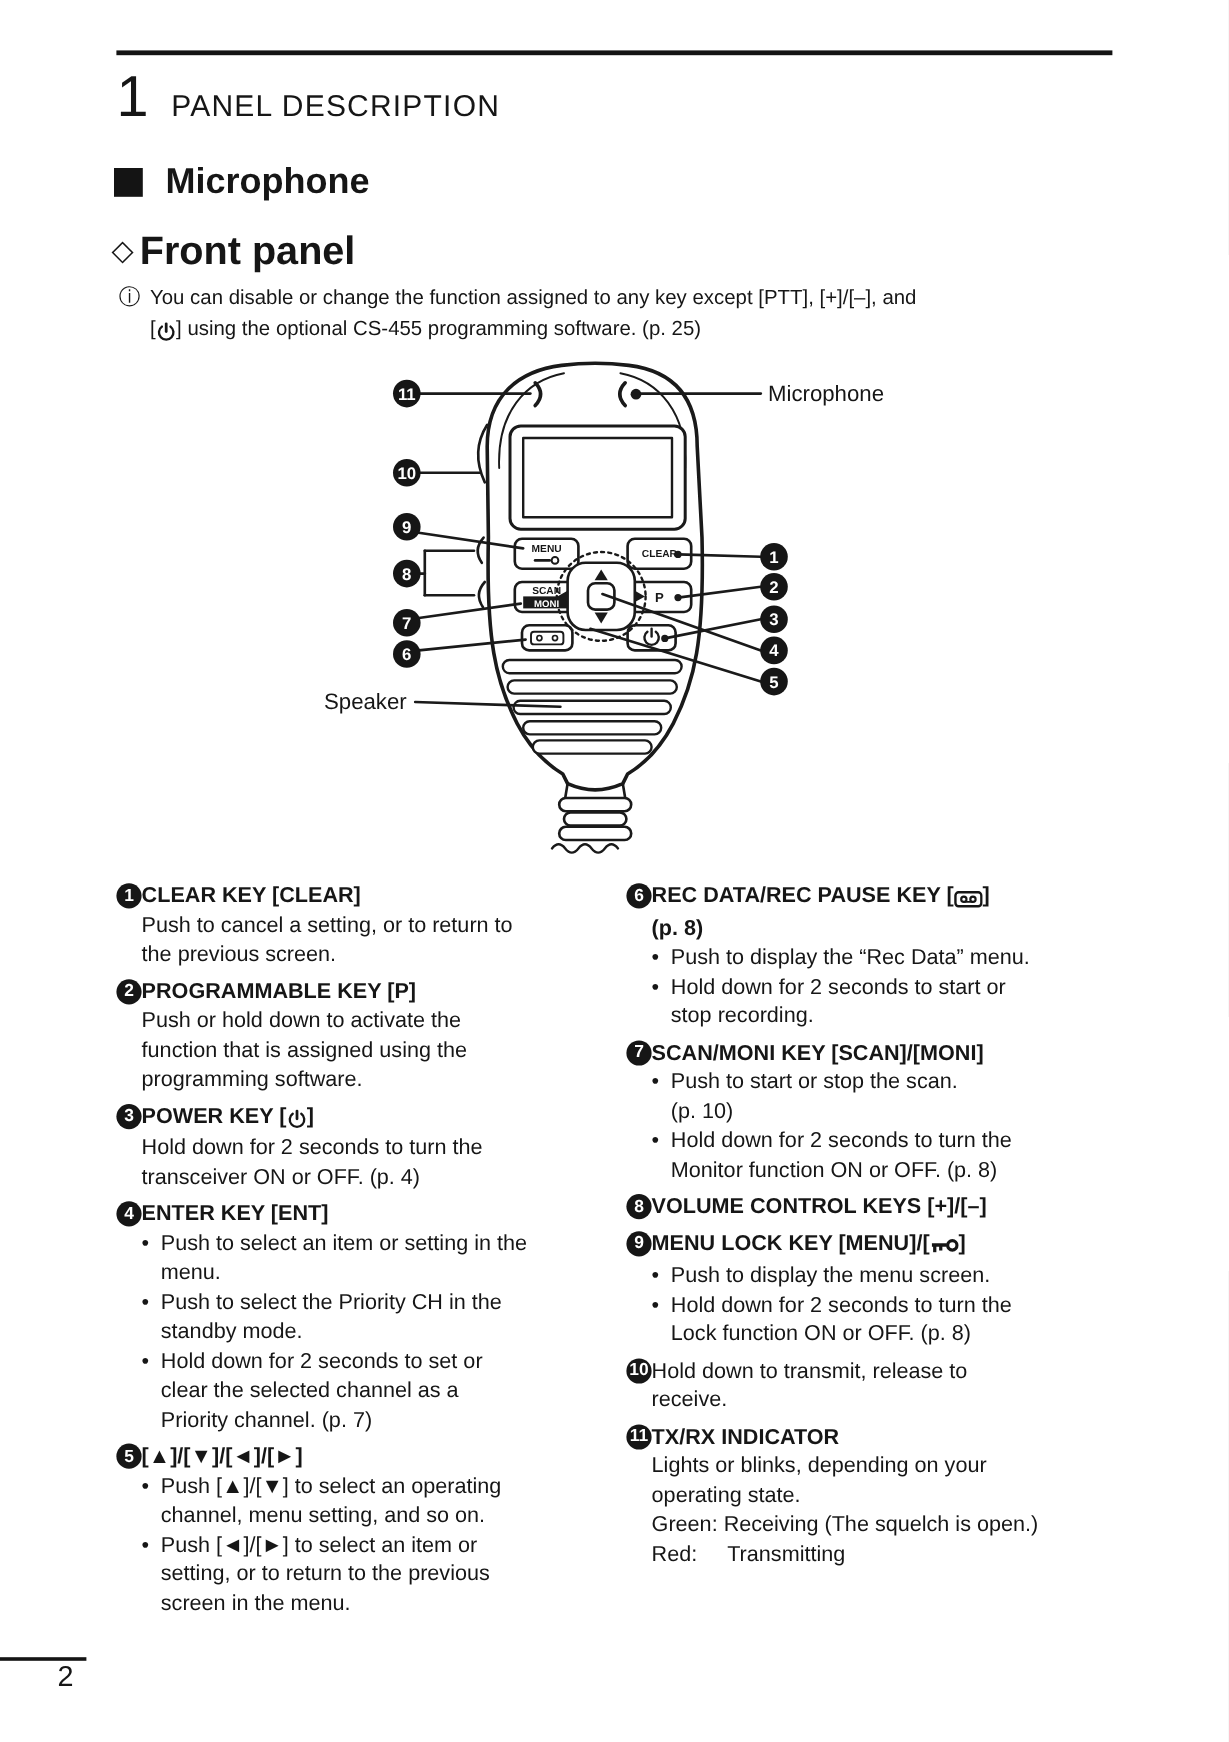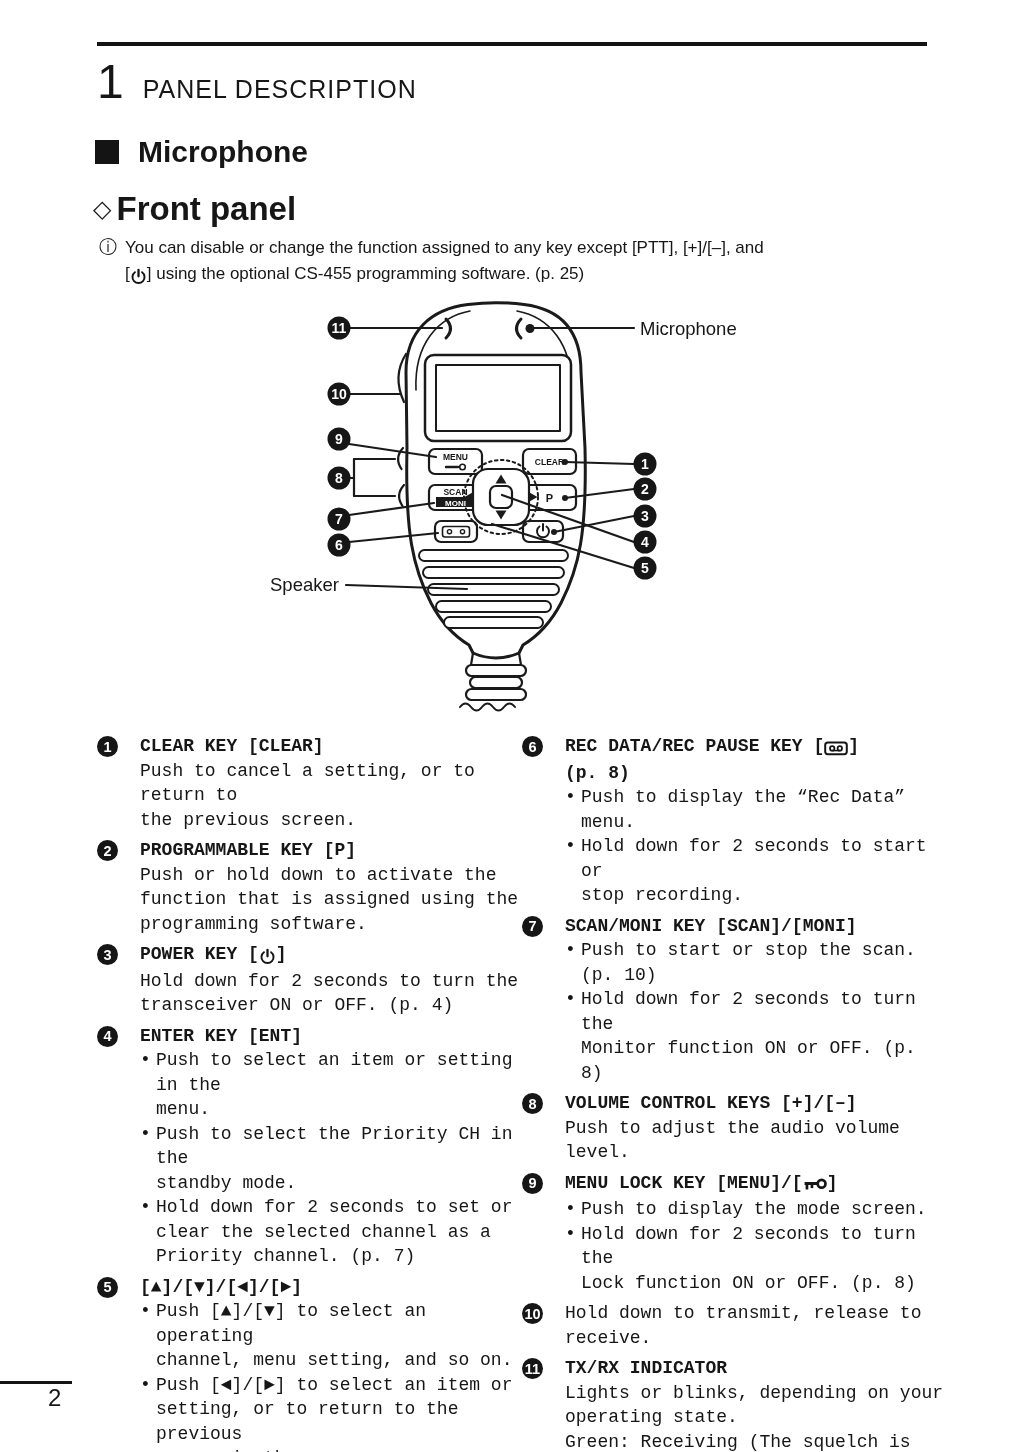--- a/index.html
+++ b/index.html
@@ -29,21 +29,21 @@
         font-family:"Liberation Sans","DejaVu Sans",sans-serif; }
   .btw { fill:#ffffff; font-size:8px; font-weight:bold; text-anchor:middle;
         font-family:"Liberation Sans","DejaVu Sans",sans-serif; }
   .lbl { fill:#161616; font-size:18.5px;
         font-family:"Liberation Sans","DejaVu Sans",sans-serif; }
   .cols { display:grid; grid-template-columns:425px 425px; margin:18px 0 0 97px; }
   .item { display:flex; margin-bottom:6px; }
   .badge { width:21px; height:21px; border-radius:50%; background:#161616; color:#fff;
            font-size:14.5px; font-weight:bold; display:flex; align-items:center;
            justify-content:center; flex:none; margin-top:2px; }
-  .item-content { margin-left:22px; flex:1; min-width:0;font-family:Liberation Mono, monospace; }
+  .item-content { margin-left:0; flex:1; min-width:0; }
   .item-title { font-weight:bold; font-size:18px; line-height:24.5px; }
   .item-text { font-size:18px; line-height:24.5px; }
   .bullet { display:flex; font-size:18px; line-height:24.5px; }
   .bullet .dot { width:16px; flex:none; }
   .bullet .btext { flex:1; }
   .tok-icon { display:inline-block; vertical-align:-2px; }
   .tok-icon svg { display:inline-block; vertical-align:middle; }
   .footer-rule { position:absolute; left:0; top:1381px; width:72px; height:3px; background:#141414; }
   .page-num { position:absolute; left:48px; top:1384px; font-size:24px; }
 </style>
@@ -311,35 +311,34 @@
             <div class="bullet">
               <span class="dot">•</span>
               <div class="btext">Hold down for 2 seconds to turn the<br>Monitor function ON or OFF. (p. 8)</div>
             </div>
           </div>
         </div>
         <div class="item">
           <span class="badge">8</span>
           <div class="item-content">
             <div class="item-title">VOLUME CONTROL KEYS [+]/[–]</div>
-            <div class="item-text">Push to adjust the audio volume level.</div>
           </div>
         </div>
         <div class="item">
           <span class="badge">9</span>
           <div class="item-content">
             <div class="item-title">MENU LOCK KEY [MENU]/[<span class="tok-icon"><svg width="24" height="15" viewBox="0 0 24 15">
                   <line x1="1.6" y1="6.5" x2="14" y2="6.5" stroke="currentColor" stroke-width="3"></line>
                   <rect x="2.6" y="6.5" width="2.7" height="6" fill="currentColor"></rect>
                   <rect x="7.6" y="6.5" width="2.7" height="4.6" fill="currentColor"></rect>
                   <circle cx="18.6" cy="6.8" r="3.9" fill="none" stroke="currentColor" stroke-width="2.7"></circle>
                 </svg></span>]</div>
             <div class="bullet">
               <span class="dot">•</span>
-              <div class="btext">Push to display the mode screen.</div>
+              <div class="btext">Push to display the menu screen.</div>
             </div>
             <div class="bullet">
               <span class="dot">•</span>
               <div class="btext">Hold down for 2 seconds to turn the<br>Lock function ON or OFF. (p. 8)</div>
             </div>
           </div>
         </div>
         <div class="item">
           <span class="badge">10</span>
           <div class="item-content">

